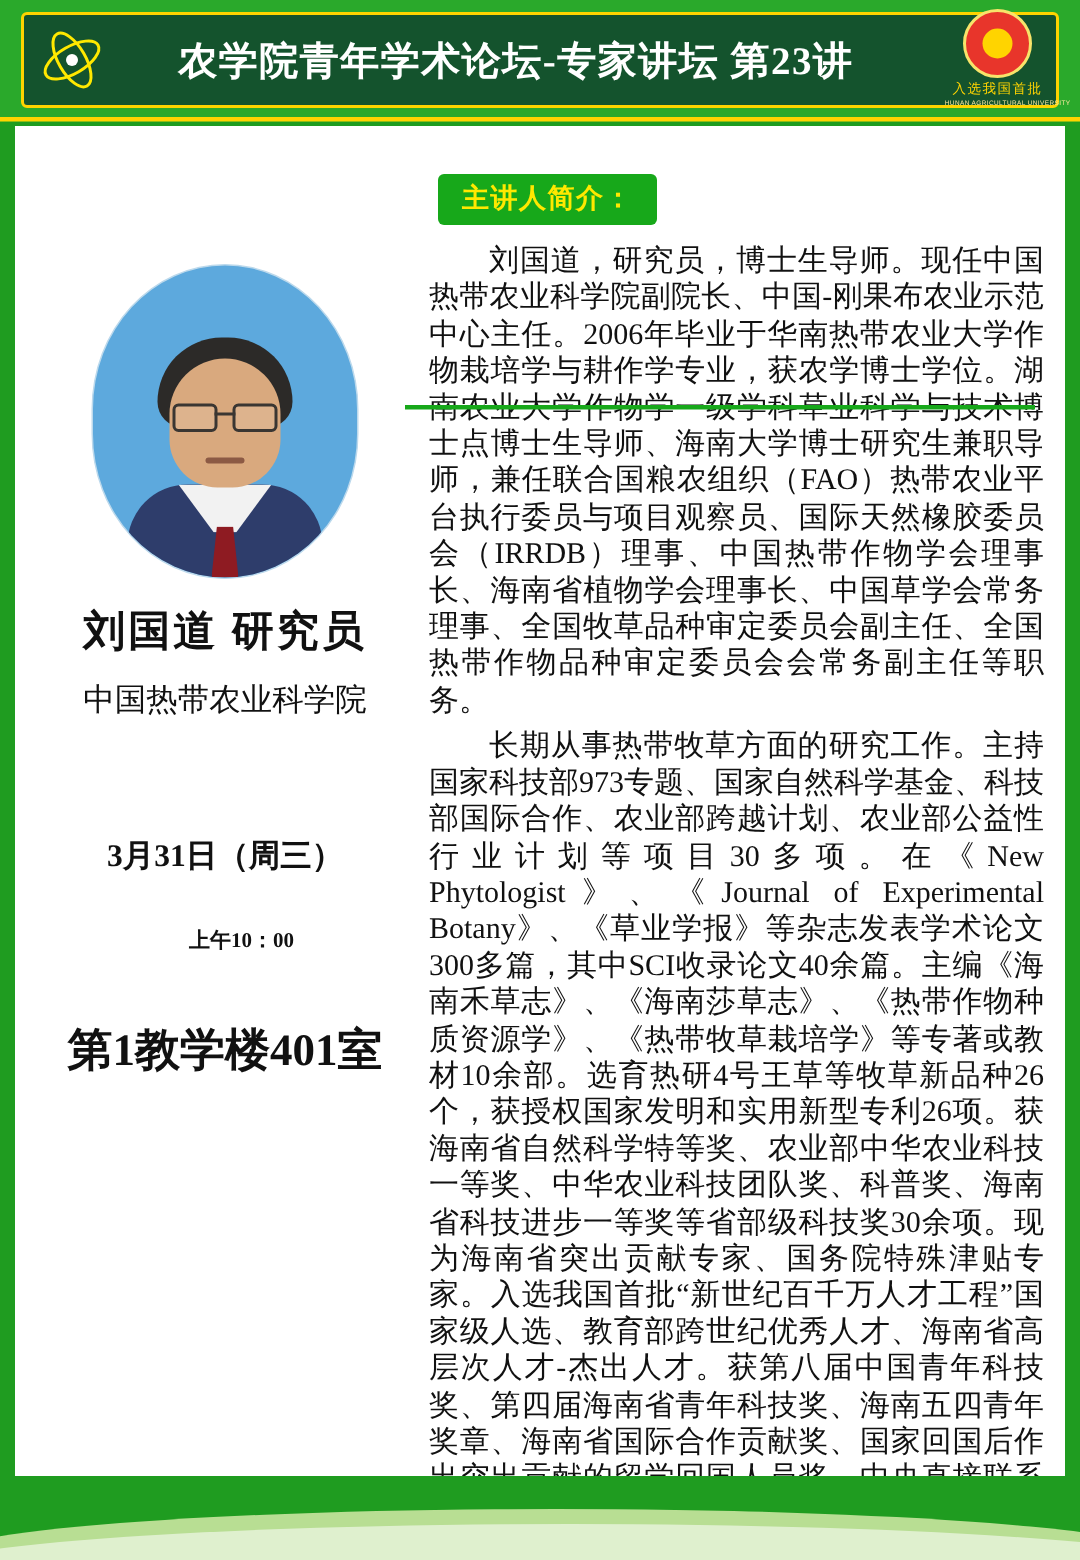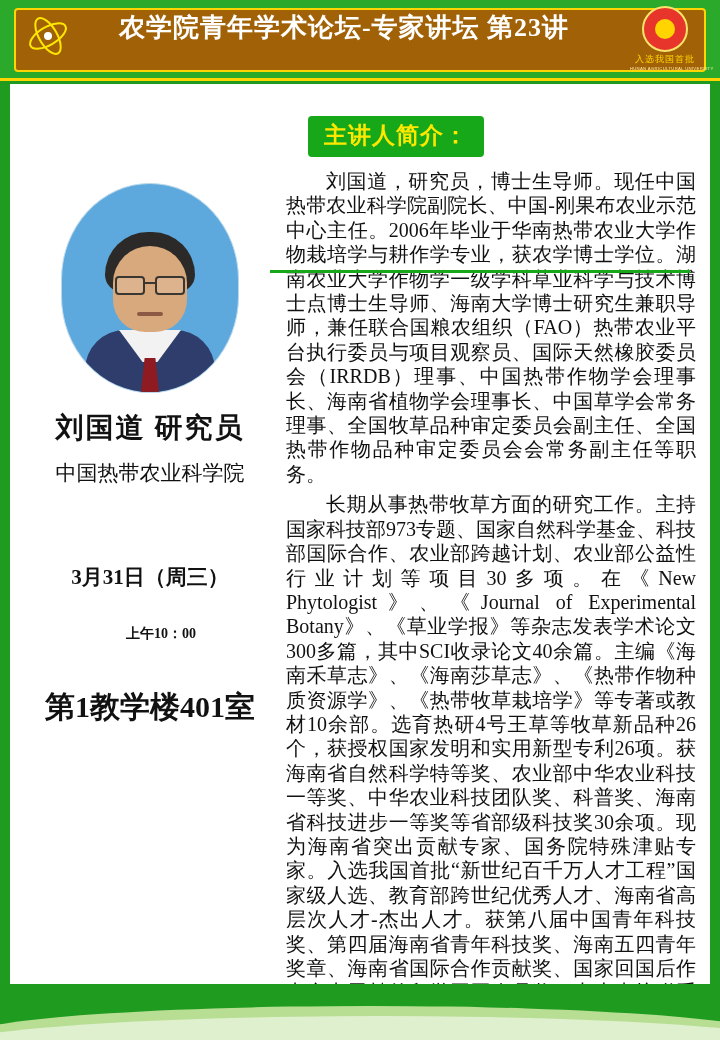--- a/index.html
+++ b/index.html
@@ -28,24 +28,25 @@
     background: #2aa92b;
     border-bottom: 3px solid #ffd400;
     overflow: hidden;
   }
   .header-inner {
     position: absolute;
     left: 14px;
     top: 8px;
     right: 14px;
     height: 60px;
-    background: #a16207;
+    background: #14532d;
     border: 2px solid #ffd400;
     border-radius: 4px;
     display: flex;
+    align-items: center;
   }
   .atom-icon {
     width: 52px;
     height: 52px;
     margin-left: 6px;
     flex: 0 0 52px;
     position: relative;
   }
   .header-title {
     flex: 1 1 auto;
@@ -133,26 +134,25 @@
     margin-top: 22px;
     padding-left: 268px;
     display: flex;
     align-items: center;
   }
   .intro-label {
     background: #17a81a;
     color: #ffe800;
     font-family: "Liberation Serif", serif;
     font-weight: bold;
-    font-size: 23px;
+    font-size: 18px;
     padding: 4px 16px 6px 16px;
     border-radius: 4px;
     letter-spacing: 1px;
     white-space: nowrap;
-    margin-left: 16px;
   }
   .intro-underline {
     position: absolute;
     left: 260px;
     top: 186px;
     width: 420px;
     height: 3px;
     background: #17a81a;
   }
 

